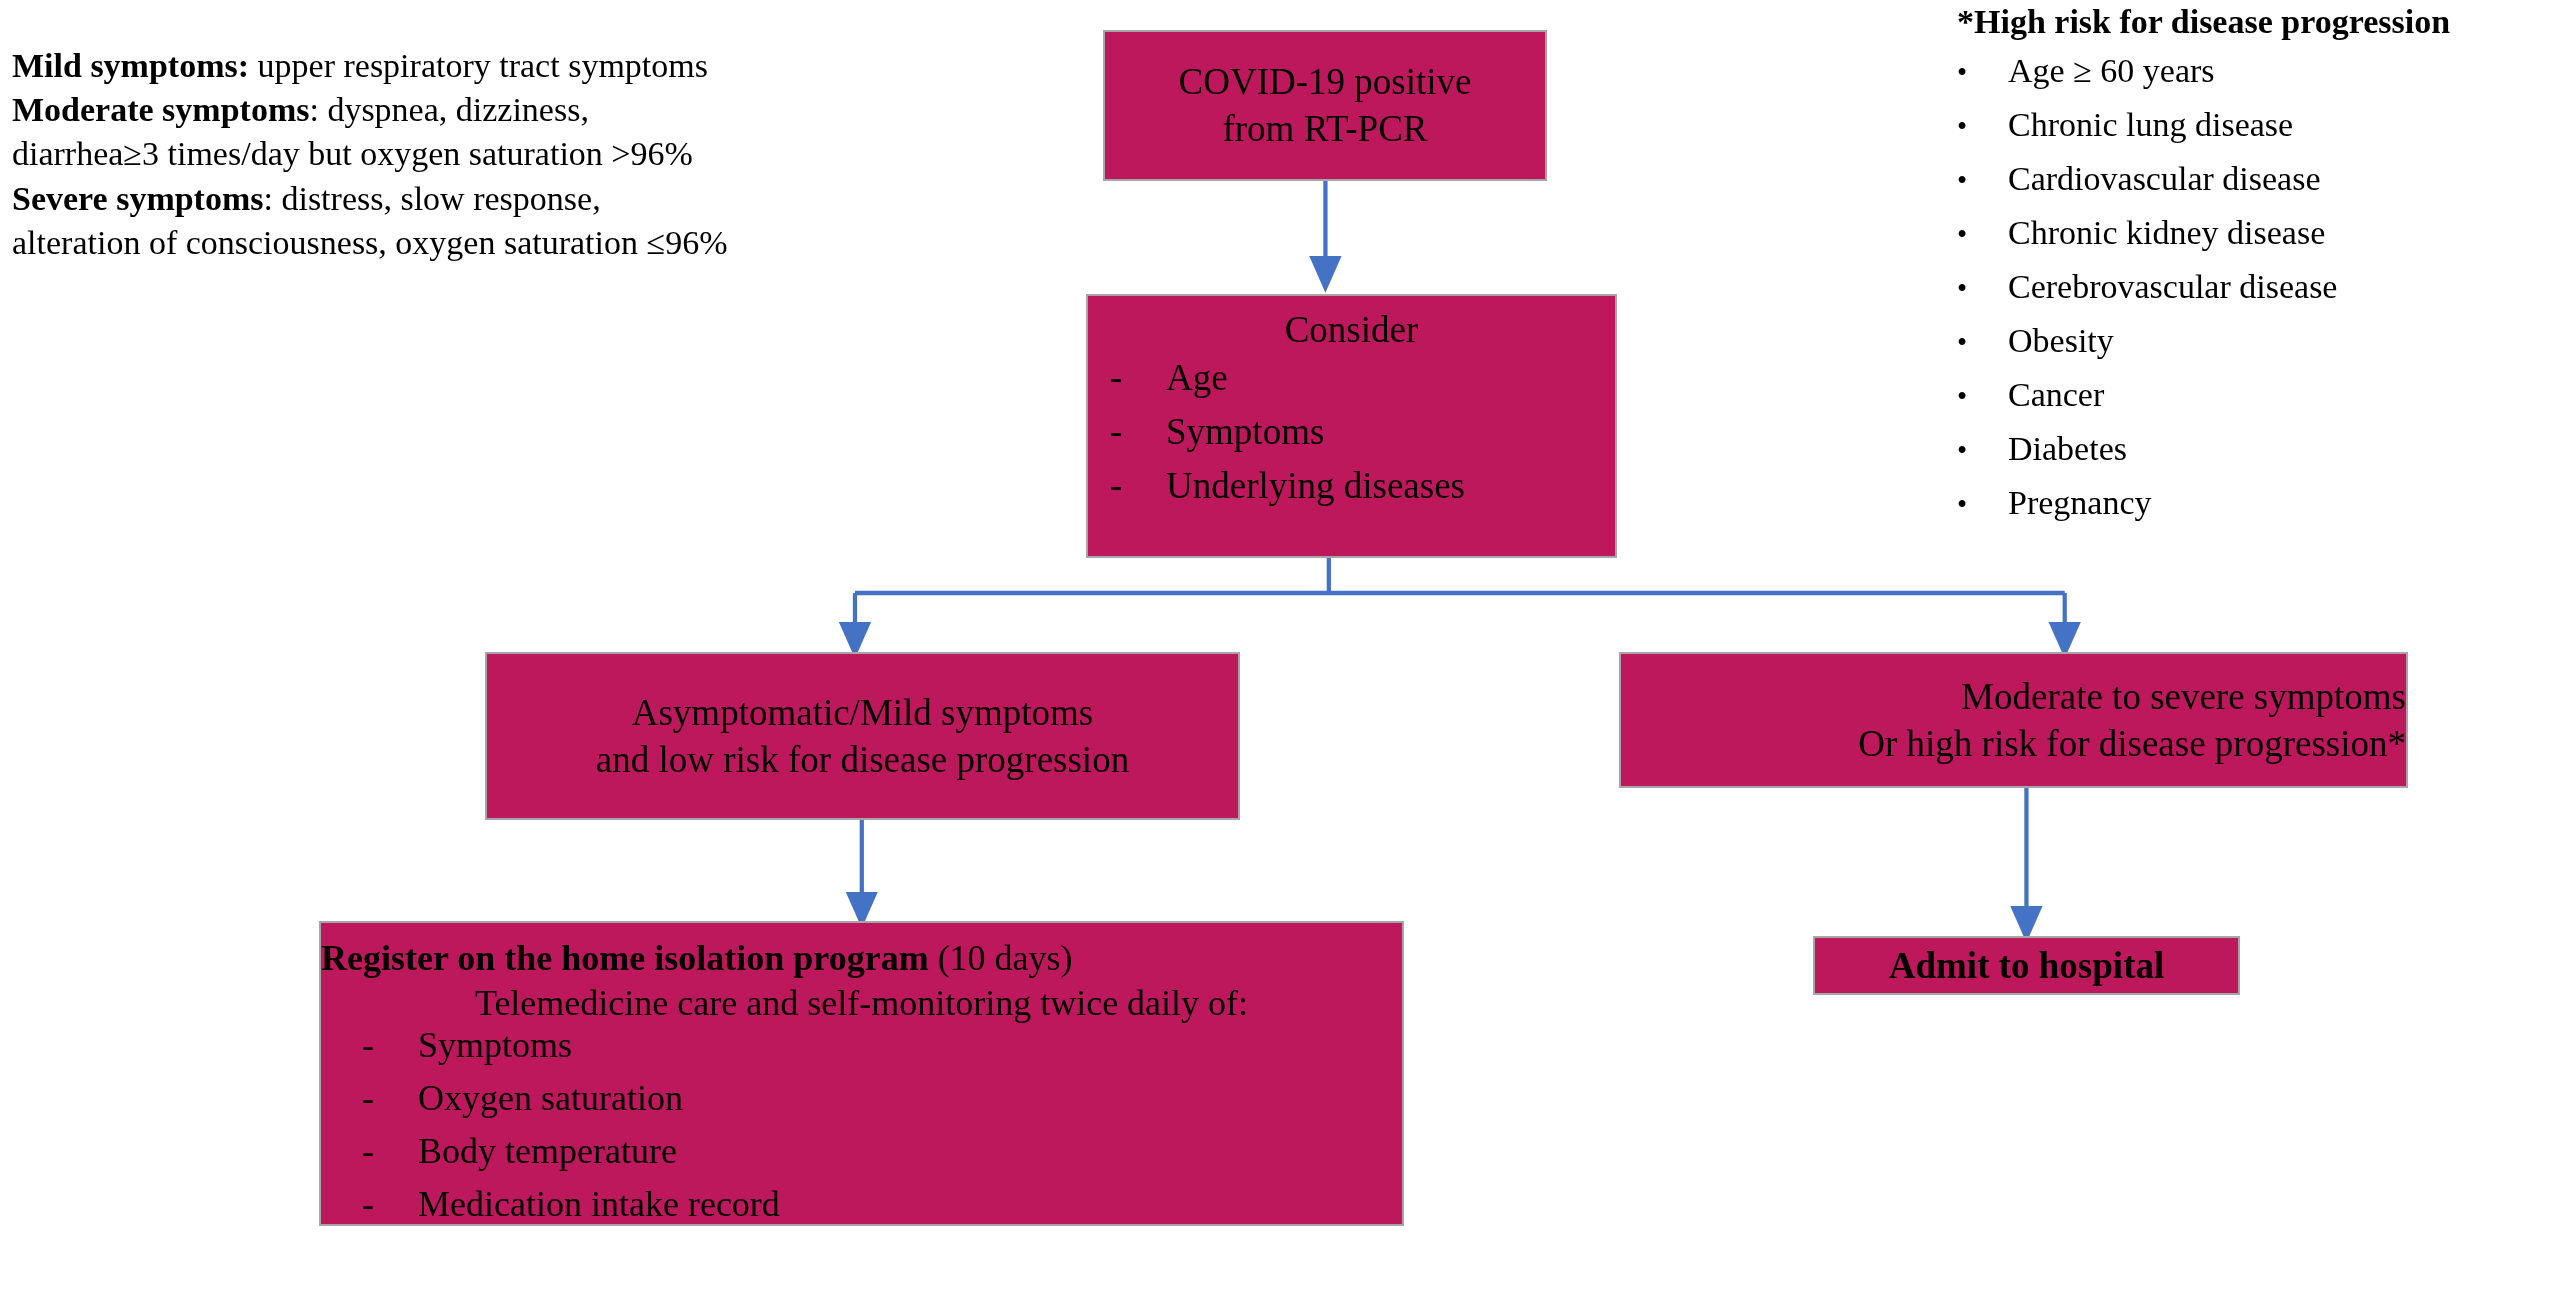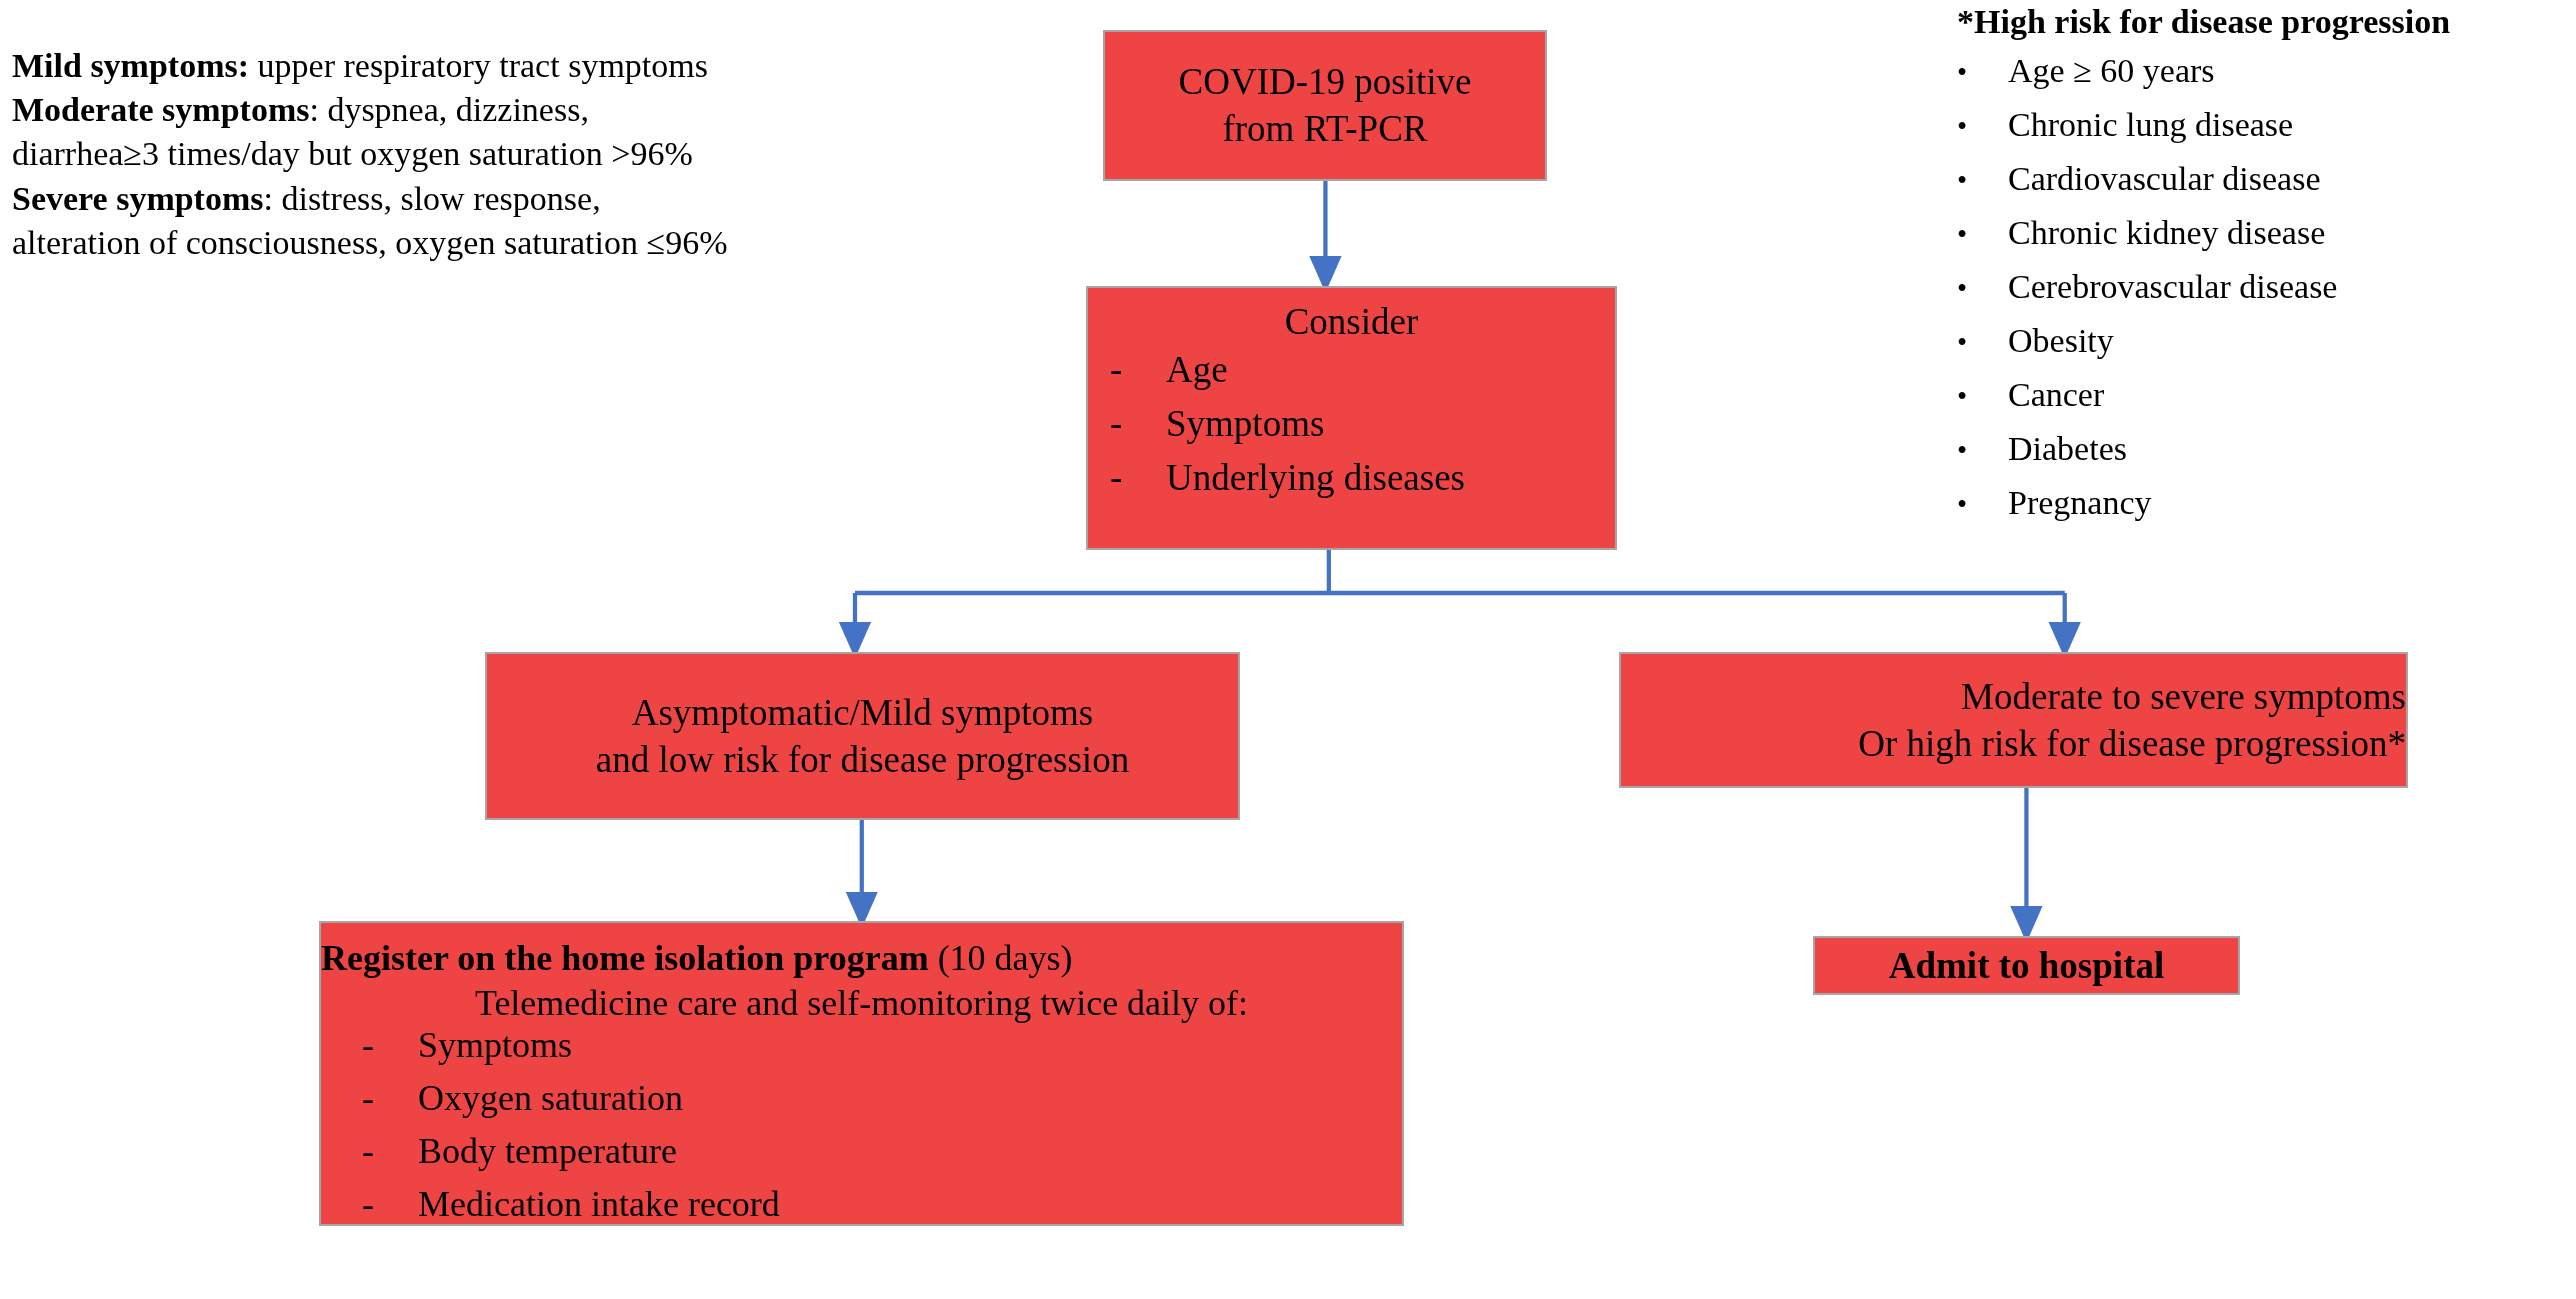--- a/index.html
+++ b/index.html
@@ -17,21 +17,21 @@
     height: 1300px;
     background: #ffffff;
     overflow: hidden;
   }
   .abs { position: absolute; }
 
   
   .box {
     position: absolute;
     border: 2.6px solid #a6a6a6;
-    background: #ef4444;
+    background: #be185d;
     box-sizing: border-box;
   }
   .box-center {
     display: flex;
     flex-direction: column;
     align-items: center;
     justify-content: center;
     text-align: center;
   }
   .line { white-space: nowrap; }
@@ -75,21 +75,21 @@
   
   #box-covid {
     left: 1103px;  top: 30px;
     width: 444px; height: 151px;
     font-size: 37px;
     line-height: 1.25;
   }
 
   
   #box-consider {
-    left: 1086px; top: 286px;
+    left: 1086px; top: 294px;
     width: 531px; height: 264px;
     font-size: 37px;
   }
   #box-consider .consider-title {
     text-align: center;
     margin-top: 12px;
     margin-bottom: 5.1px;
   }
   #box-consider .dash-row {
     display: flex;

